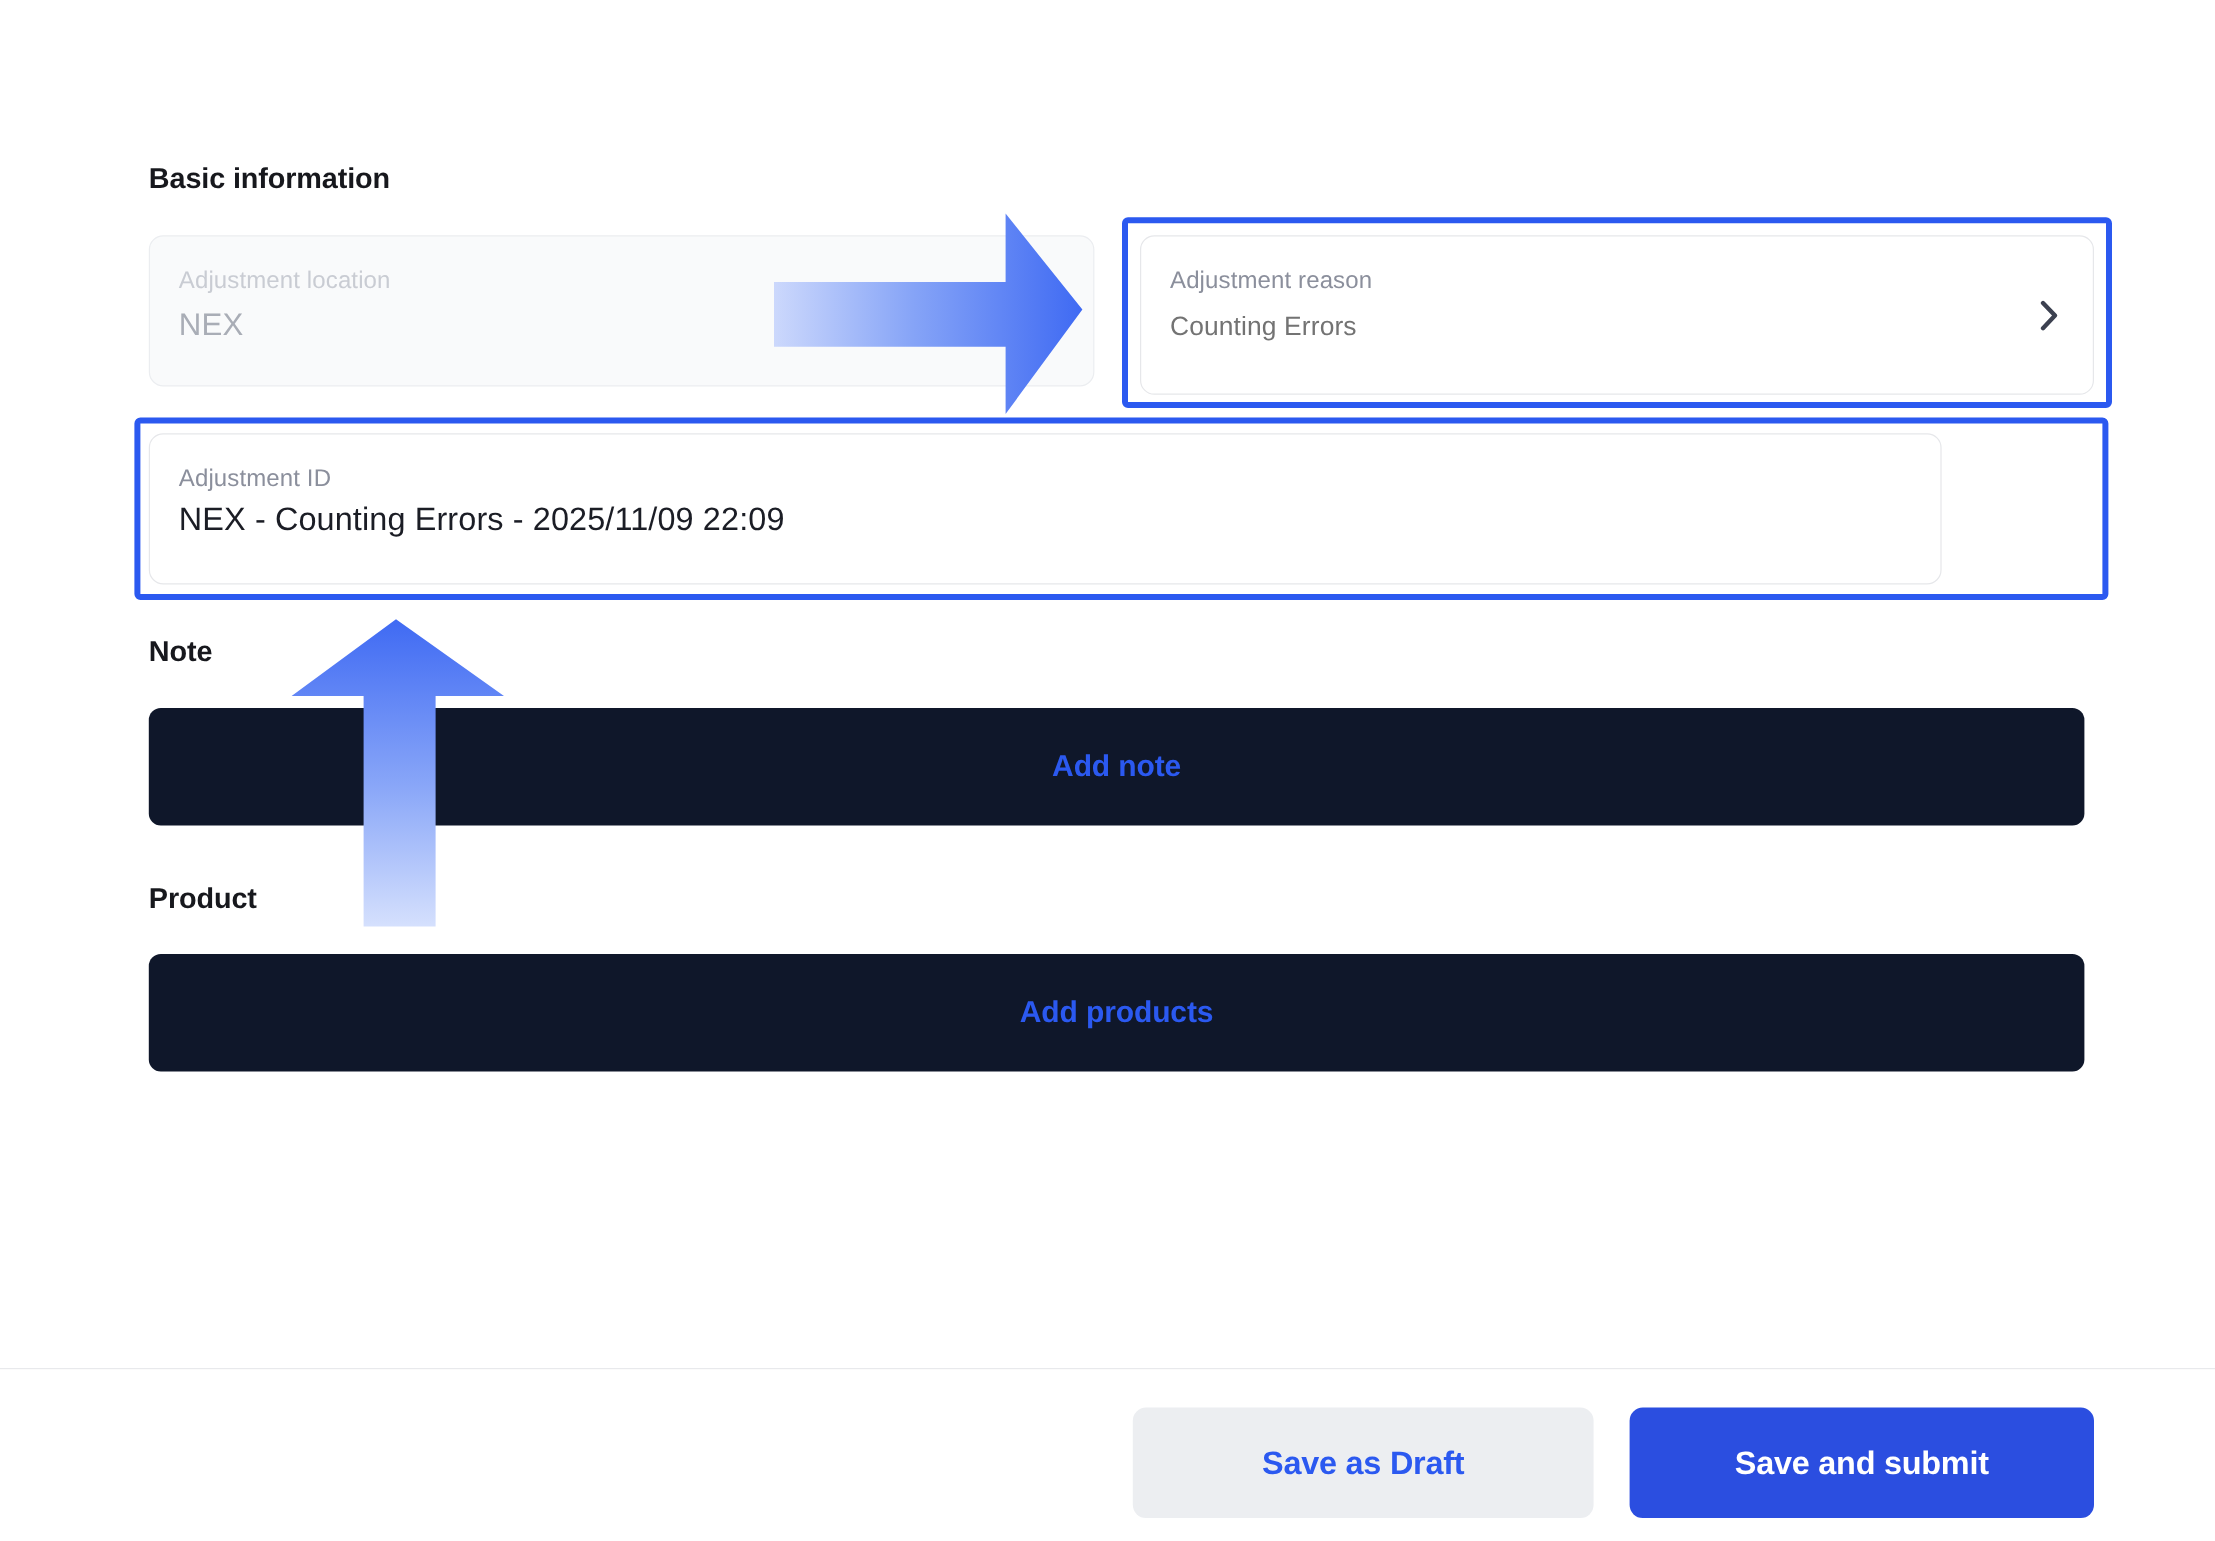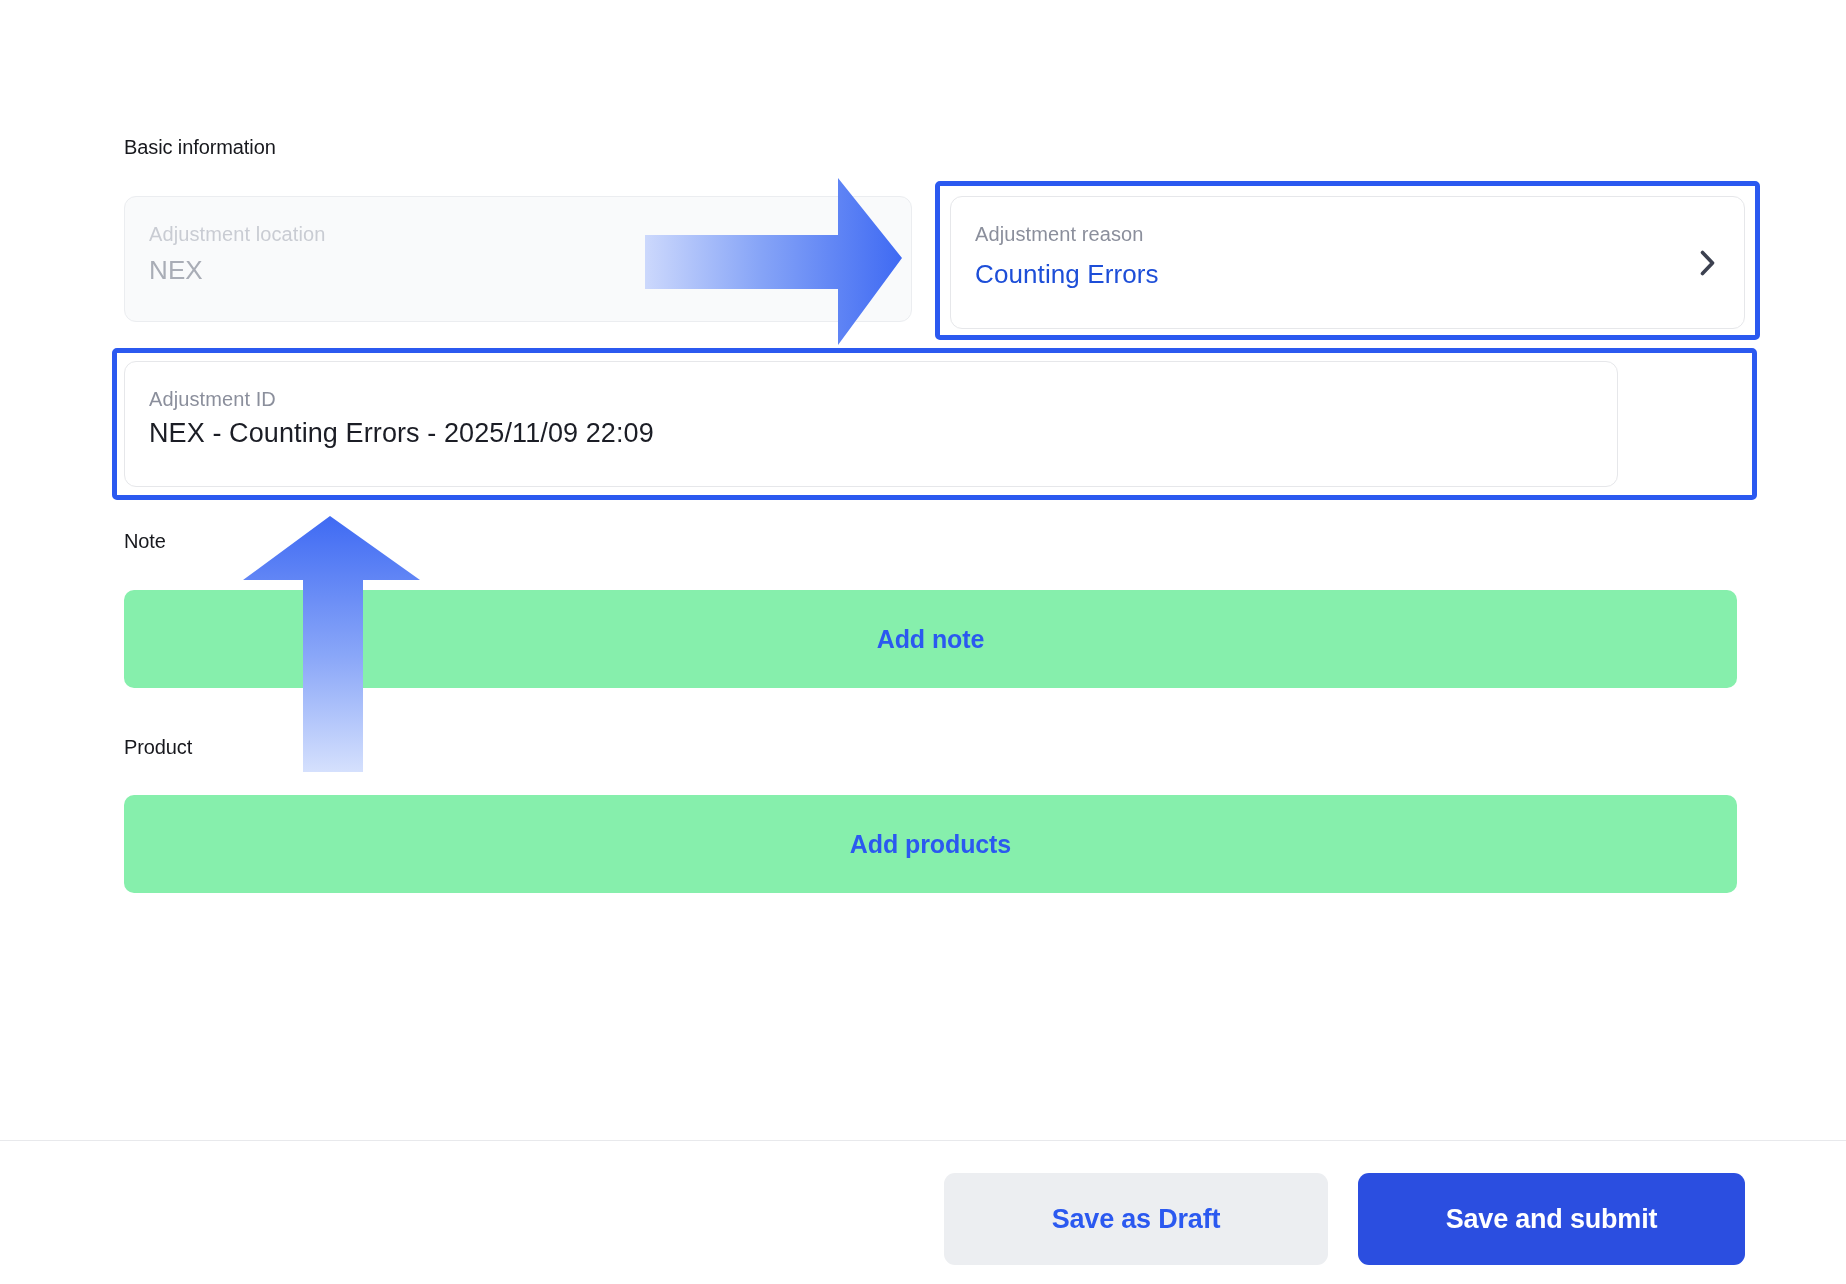--- a/index.html
+++ b/index.html
@@ -46,22 +46,22 @@
     text-align: center;
     font-size: 24px;
     font-weight: 700;
     color: #20222b;
     letter-spacing: -0.1px;
   }
 
   
   .section-title {
     position: absolute;
-    font-size: 20px;
-    font-weight: 400;
+    font-size: 24px;
+    font-weight: 700;
     color: #17181d;
     letter-spacing: -0.1px;
   }
   #title-basic   { left: 124px; top: 136px; }
   #title-note    { left: 124px; top: 530px; }
   #title-product { left: 124px; top: 736px; }
 
   
   .field-card {
     position: absolute;
@@ -80,22 +80,22 @@
     top: 26px;
     font-size: 20px;
     color: #8b8f9c;
     letter-spacing: 0.1px;
   }
   .field-card.disabled .field-label { color: #c9ccd3; }
   .field-value {
     position: absolute;
     left: 24px;
     top: 62px;
-    font-size: 26px;
-    color: #1d4ed8;
+    font-size: 22px;
+    color: #737373;
     letter-spacing: 0.1px;
   }
   .field-card.disabled .field-value {
     color: #a9adb6;
     font-size: 26px;
     top: 58px;
   }
 
   #card-location { left: 124px; top: 196px; width: 788px; height: 126px; }
   #card-reason   { left: 950px; top: 196px; width: 795px; height: 133px; }
@@ -114,21 +114,21 @@
     transform: translateY(-50%);
     width: 16px;
     height: 26px;
     cursor: pointer;
   }
   .chevron svg { display: block; }
 
   
   .action-panel {
     position: absolute;
-    background: #86efac;
+    background: #0f172a;
     border-radius: 10px;
     display: flex;
     align-items: center;
     justify-content: center;
     cursor: pointer;
   }
   .action-panel span {
     font-size: 25px;
     font-weight: 700;
     color: #2b59f0;

